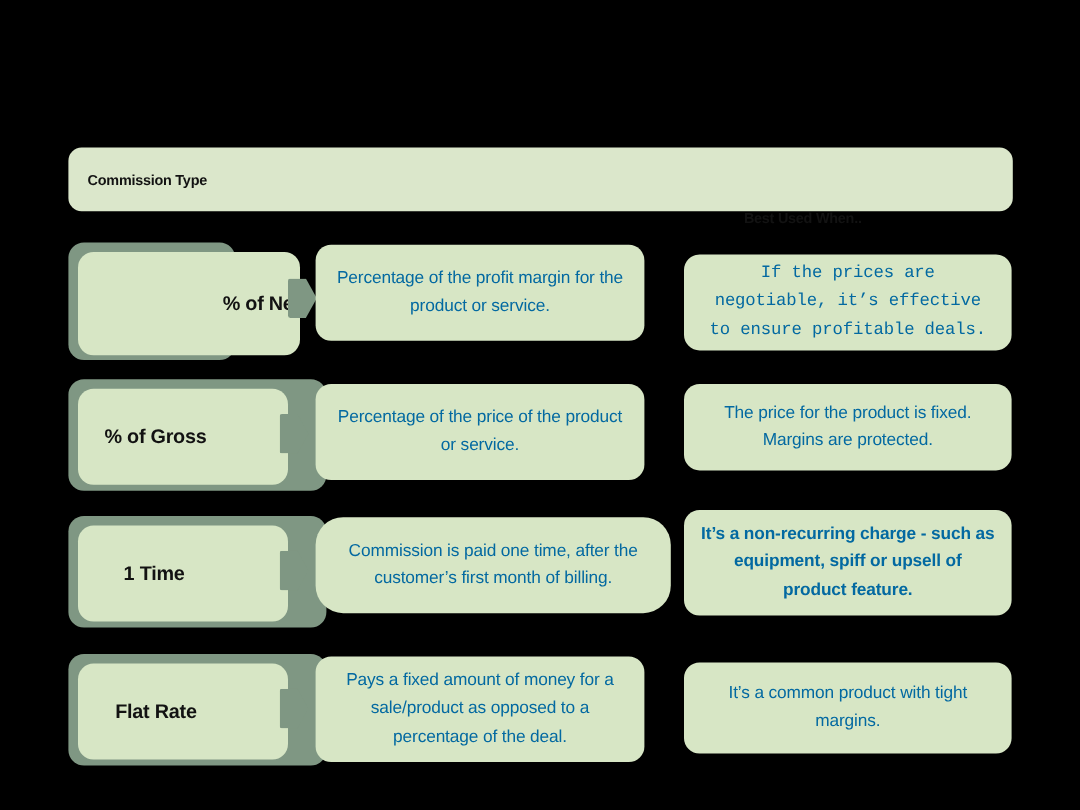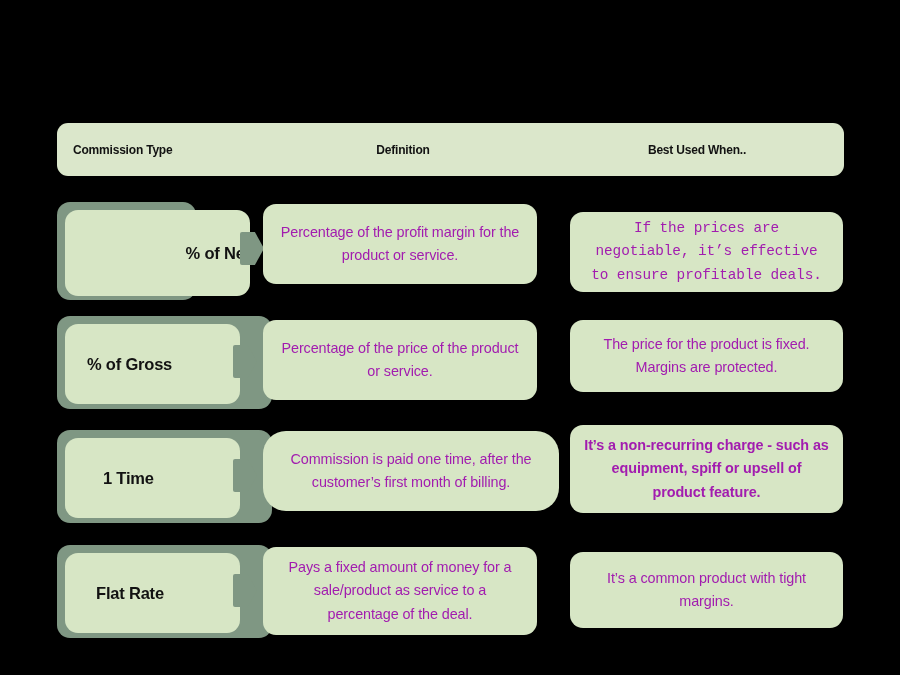--- a/index.html
+++ b/index.html
@@ -24,21 +24,21 @@
     top:0;height:53px;
     display:flex;align-items:center;
     font-weight:700;
     font-size:12px;
     letter-spacing:-0.2px;
     color:#121212;
     white-space:nowrap;
   }
   .hdr-1{left:16px;justify-content:flex-start;}
   .hdr-2{left:206px;width:280px;justify-content:center;}
-  .hdr-3{left:490px;width:300px;justify-content:center;}
+  .hdr-3{left:462px;width:300px;justify-content:center;margin-top:32px;}
 
   
   .row{position:absolute;left:0;width:900px;}
 
   
   .label-back{
     position:absolute;
     background:var(--sage,#7f9783);
     border-radius:13px;
   }
@@ -71,33 +71,32 @@
     position:absolute;
     background:var(--card,#d7e6c5);
     border-radius:13px;
     display:flex;align-items:center;justify-content:center;
     box-sizing:border-box;
     padding:6px 14px;
   }
   .cell-text{
     font-size:14.4px;
     line-height:1.62;
-    color:#a21caf;
+    color:#0369a1;
     text-align:center;
     letter-spacing:-0.1px;
   }
 </style>
 </head>
 <body style="background: rgb(0, 0, 0);">
 
 <div id="stage">
 
   <div class="header-band">
     <div class="hdr-cell hdr-1">Commission Type</div>
-    <div class="hdr-cell hdr-2">Definition</div>
     <div class="hdr-cell hdr-3">Best Used When..</div>
   </div>
 
   <div class="row" style="top:0;">
     <div class="label-back" style="left:57px;top:202px;width:139px;height:98px;"></div>
     <div class="label-card" style="left:65px;top:210px;width:185px;height:86px;justify-content:flex-end;">
       <span class="label-text" style="margin-left:32px;">% of Net</span>
     </div>
     <div class="arrow-tab" style="left:240px;top:232px;"></div>
 
@@ -143,21 +142,21 @@
   </div>
 
   <div class="row" style="top:0;">
     <div class="label-back" style="left:57px;top:545px;width:215px;height:93px;"></div>
     <div class="label-card" style="left:65px;top:553px;width:175px;height:80px;">
       <span class="label-text" style="margin-left:31px;">Flat Rate</span>
     </div>
     <div class="arrow-tab" style="left:233px;top:574px;"></div>
 
     <div class="cell-card" style="left:263px;top:547px;width:274px;height:88px;">
-      <span class="cell-text">Pays a fixed amount of money for a sale/product as service to a percentage of the deal.</span>
+      <span class="cell-text">Pays a fixed amount of money for a sale/product as opposed to a percentage of the deal.</span>
     </div>
 
     <div class="cell-card" style="left:570px;top:552px;width:273px;height:76px;">
       <span class="cell-text">It’s a common product with tight margins.</span>
     </div>
   </div>
 
 </div>
 
 </body></html>

